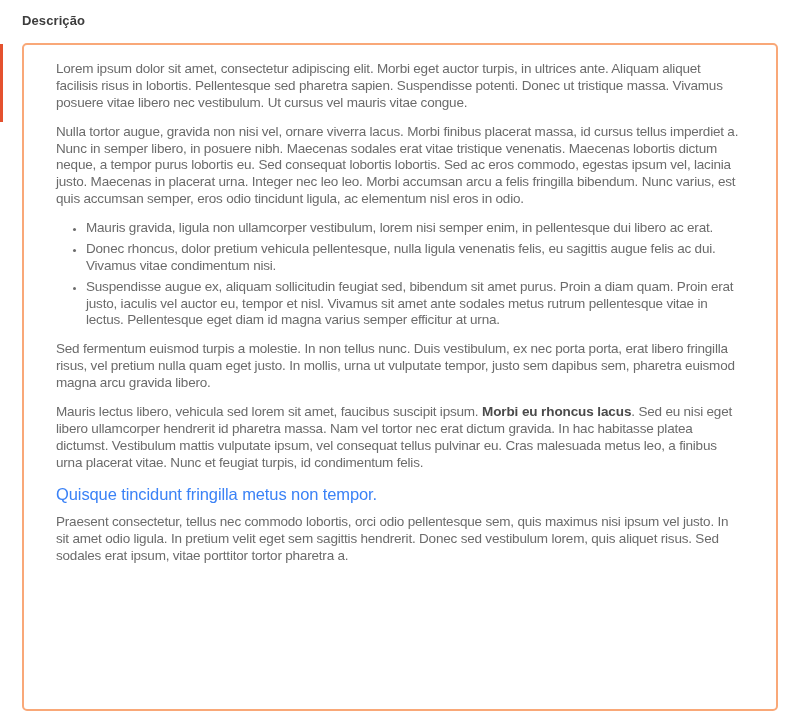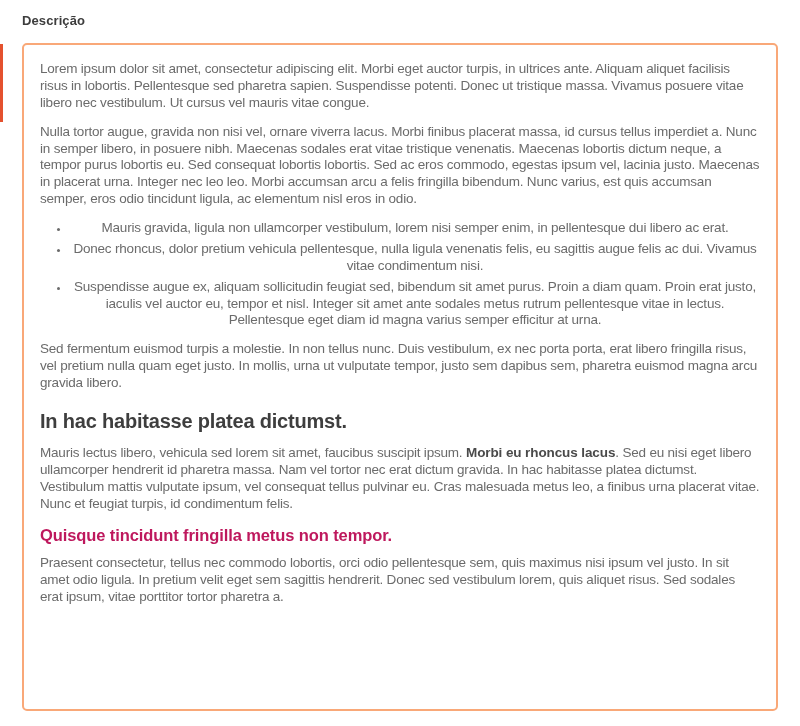--- a/index.html
+++ b/index.html
@@ -35,21 +35,21 @@
   .editor-box {
     position: absolute;
     top: 43px;
     left: 22px;
     width: 756px;
     height: 668px;
     box-sizing: border-box;
     background: #ffffff;
     border: 2px solid #f9a878;
     border-radius: 5px;
-    padding: 16px 16px;
+    padding: 16px 32px;
     overflow: hidden;
   }
   .editor-box p {
     margin: 0 0 12px 0;
     font-size: 13.5px;
     line-height: 1.25;
     letter-spacing: -0.2px;
     color: #6b6b6b;
   }
   .editor-box h1 {
@@ -61,29 +61,28 @@
   }
   .editor-box h2 {
     font-size: 20px;
     font-weight: 700;
     margin: 18px 0 12px 0;
     color: #3e3e3e;
     letter-spacing: -0.2px;
   }
   .editor-box h3 {
     font-size: 16.5px;
-    font-weight: 700;
+    font-weight: 400;
     margin: 14px 0 10px 0;
-    color: #be185d;
+    color: #3b82f6;
     letter-spacing: -0.1px;
   }
   .editor-box ul {
     margin: 0 0 12px 0;
     padding-left: 30px;
-    text-align: center;
   }
   .editor-box li {
     font-size: 13.5px;
     line-height: 1.25;
     letter-spacing: -0.2px;
     color: #6b6b6b;
     margin-bottom: 4px;
   }
   .editor-box li::marker {
     color: #6b6b6b;
@@ -107,26 +106,25 @@
   <div class="editor-box" style="border-color: rgb(249, 168, 120);">
 
     <p>Lorem ipsum dolor sit amet, consectetur adipiscing elit. Morbi eget auctor turpis, in ultrices ante. Aliquam aliquet facilisis risus in lobortis. Pellentesque sed pharetra sapien. Suspendisse potenti. Donec ut tristique massa. Vivamus posuere vitae libero nec vestibulum. Ut cursus vel mauris vitae congue.</p>
 
 
     <p>Nulla tortor augue, gravida non nisi vel, ornare viverra lacus. Morbi finibus placerat massa, id cursus tellus imperdiet a. Nunc in semper libero, in posuere nibh. Maecenas sodales erat vitae tristique venenatis. Maecenas lobortis dictum neque, a tempor purus lobortis eu. Sed consequat lobortis lobortis. Sed ac eros commodo, egestas ipsum vel, lacinia justo. Maecenas in placerat urna. Integer nec leo leo. Morbi accumsan arcu a felis fringilla bibendum. Nunc varius, est quis accumsan semper, eros odio tincidunt ligula, ac elementum nisl eros in odio.</p>
 
     <ul>
       <li>Mauris gravida, ligula non ullamcorper vestibulum, lorem nisi semper enim, in pellentesque dui libero ac erat.</li>
       <li>Donec rhoncus, dolor pretium vehicula pellentesque, nulla ligula venenatis felis, eu sagittis augue felis ac dui. Vivamus vitae condimentum nisi.</li>
-      <li>Suspendisse augue ex, aliquam sollicitudin feugiat sed, bibendum sit amet purus. Proin a diam quam. Proin erat justo, iaculis vel auctor eu, tempor et nisl. Integer sit amet ante sodales metus rutrum pellentesque vitae in lectus. Pellentesque eget diam id magna varius semper efficitur at urna.</li>
+      <li>Suspendisse augue ex, aliquam sollicitudin feugiat sed, bibendum sit amet purus. Proin a diam quam. Proin erat justo, iaculis vel auctor eu, tempor et nisl. Vivamus sit amet ante sodales metus rutrum pellentesque vitae in lectus. Pellentesque eget diam id magna varius semper efficitur at urna.</li>
     </ul>
 
     <p>Sed fermentum euismod turpis a molestie. In non tellus nunc. Duis vestibulum, ex nec porta porta, erat libero fringilla risus, vel pretium nulla quam eget justo. In mollis, urna ut vulputate tempor, justo sem dapibus sem, pharetra euismod magna arcu gravida libero.</p>
 
-    <h2>In hac habitasse platea dictumst.</h2>
 
     <p>
       <span>Mauris lectus libero, vehicula sed lorem sit amet, faucibus suscipit ipsum. </span><span class="inline-bold">Morbi eu rhoncus lacus</span><span>. Sed eu nisi eget libero ullamcorper hendrerit id pharetra massa. Nam vel tortor nec erat dictum gravida. In hac habitasse platea dictumst. Vestibulum mattis vulputate ipsum, vel consequat tellus pulvinar eu. Cras malesuada metus leo, a finibus urna placerat vitae. Nunc et feugiat turpis, id condimentum felis.</span>
     </p>
 
     <h3>Quisque tincidunt fringilla metus non tempor.</h3>
 
     <p>Praesent consectetur, tellus nec commodo lobortis, orci odio pellentesque sem, quis maximus nisi ipsum vel justo. In sit amet odio ligula. In pretium velit eget sem sagittis hendrerit. Donec sed vestibulum lorem, quis aliquet risus. Sed sodales erat ipsum, vitae porttitor tortor pharetra a.</p>
 
   </div>

